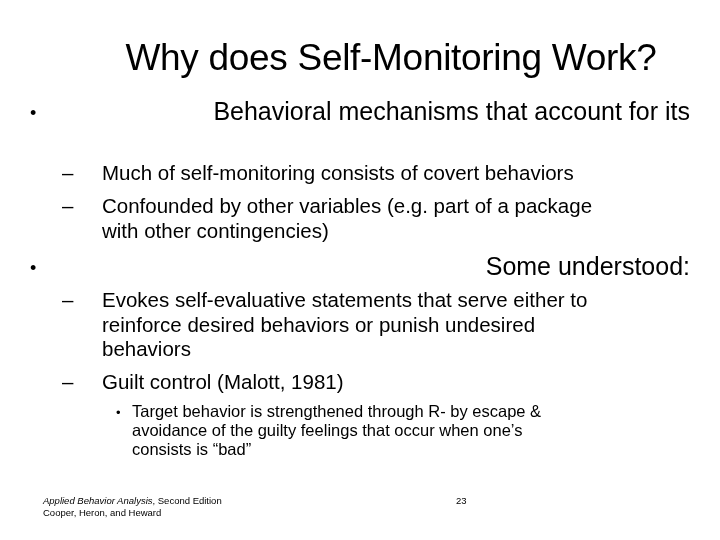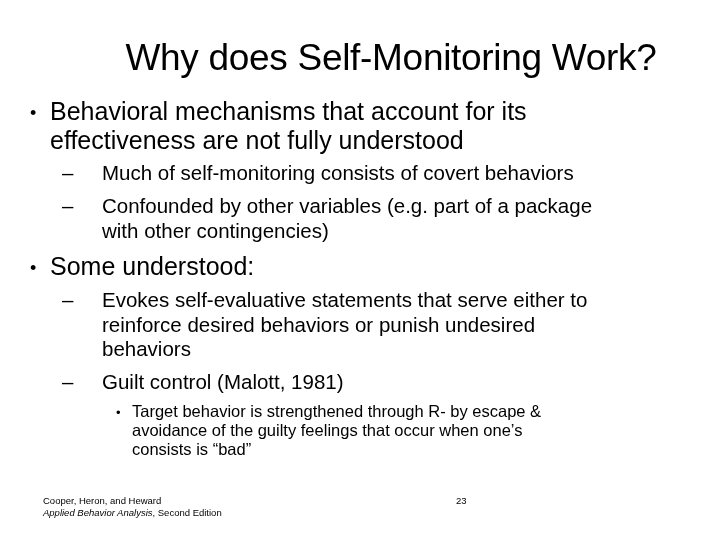--- a/index.html
+++ b/index.html
@@ -35,20 +35,21 @@
     .l1 .bullet {
       position: absolute;
       left: 0;
       top: 0;
       font-size: 18px;
     }
     .l1 .text {
       position: absolute;
       left: 20px;
       width: 640px;
+      text-align: right;
     }
     .l2 {
       position: absolute;
       left: 62px;
       font-size: 20.5px;
       line-height: 24.5px;
     }
     .l2 .dash {
       position: absolute;
       left: 0;
@@ -99,21 +100,20 @@
 <body>
 
 <div>
 
   <div class="title">Why does Self-Monitoring Work?</div>
 
   <div class="l1" style="top:97px;">
     <span class="bullet" style="top:2px;">•</span>
     <div class="text">
       <div>Behavioral mechanisms that account for its</div>
-      <div>effectiveness are not fully understood</div>
     </div>
   </div>
 
   <div class="l2" style="top:161px;">
     <span class="dash">–</span>
     <div class="text">
       <div>Much of self-monitoring consists of covert behaviors</div>
     </div>
   </div>
 
@@ -151,19 +151,19 @@
   <div class="l3" style="top:402px;">
     <span class="bullet" style="top:1px;">•</span>
     <div class="text">
       <div>Target behavior is strengthened through R- by escape &amp;</div>
       <div>avoidance of the guilty feelings that occur when one’s</div>
       <div>consists is “bad”</div>
     </div>
   </div>
 
   <div class="footer-left">
+    <div><em>Applied Behavior Analysis</em><span>, Second Edition</span></div>
     <div>Cooper, Heron, and Heward</div>
-    <div><em>Applied Behavior Analysis</em><span>, Second Edition</span></div>
   </div>
 
   <div class="footer-page">23</div>
 
 </div>
 
 </body></html>

